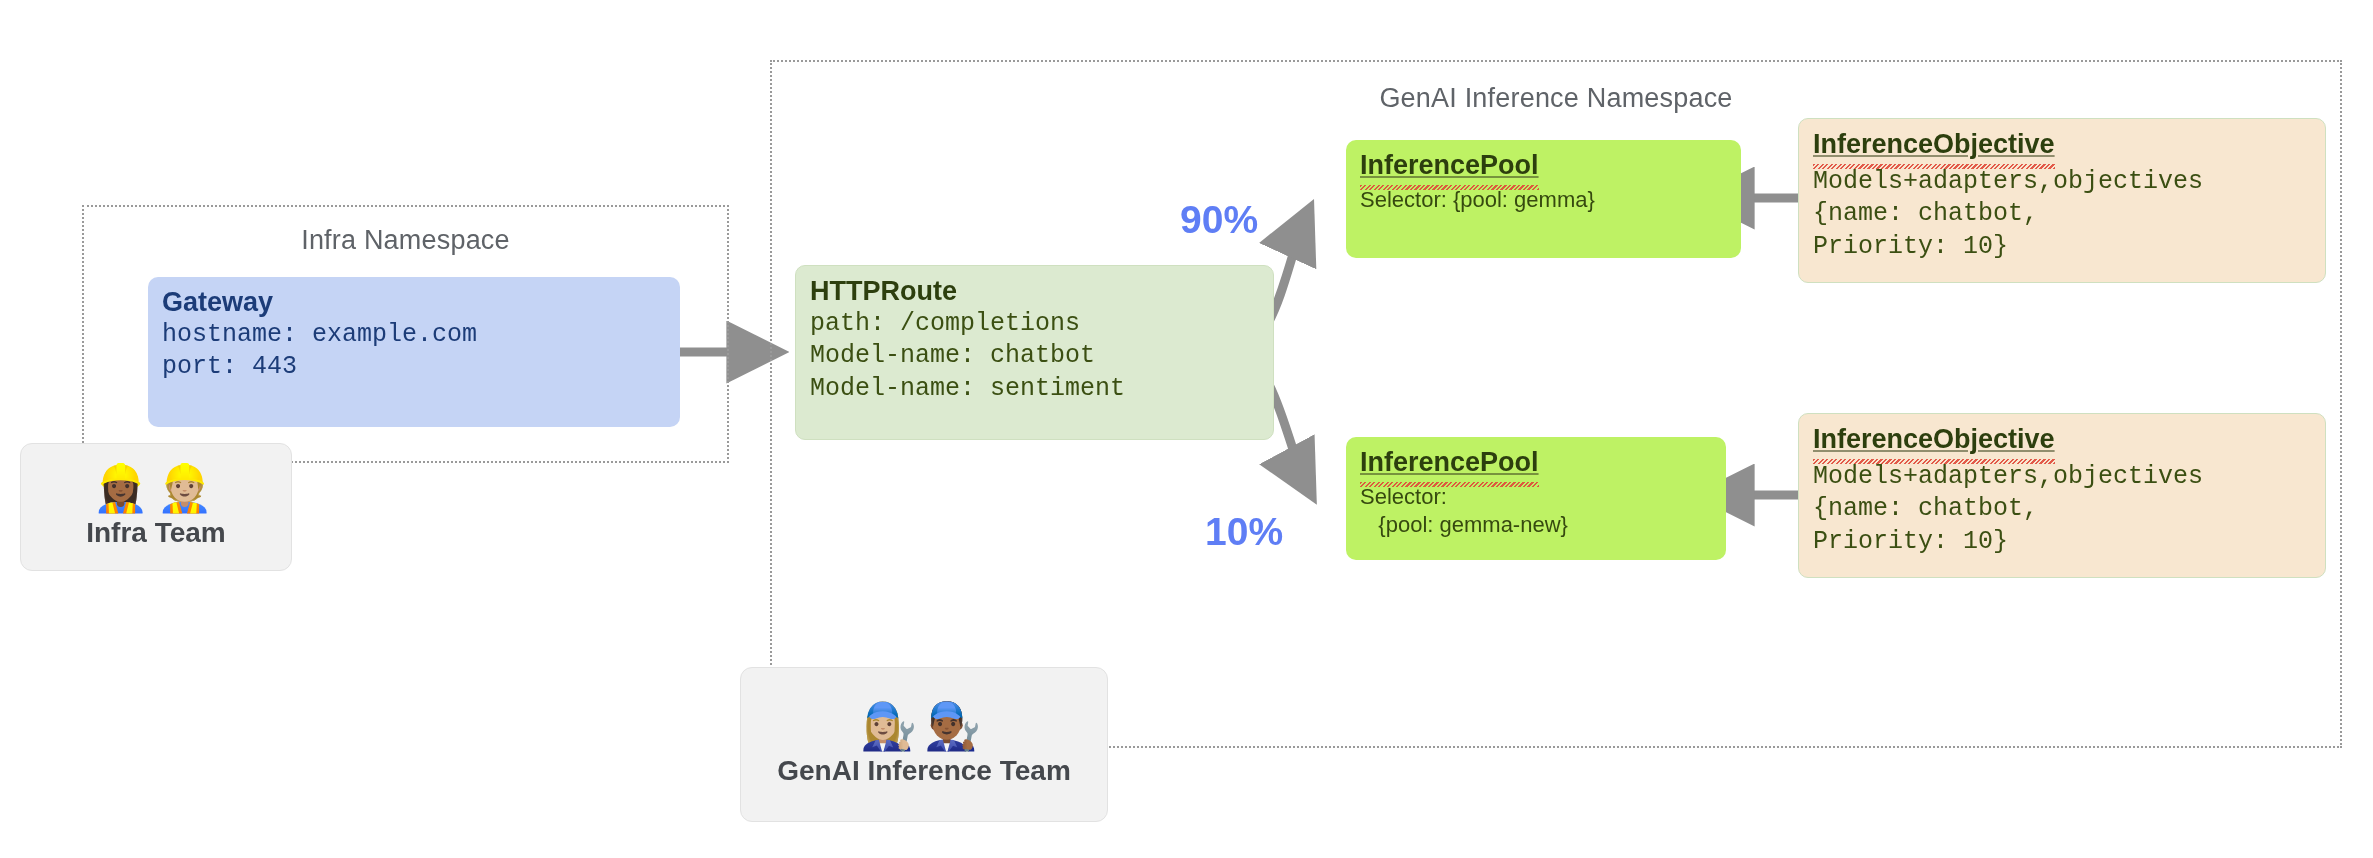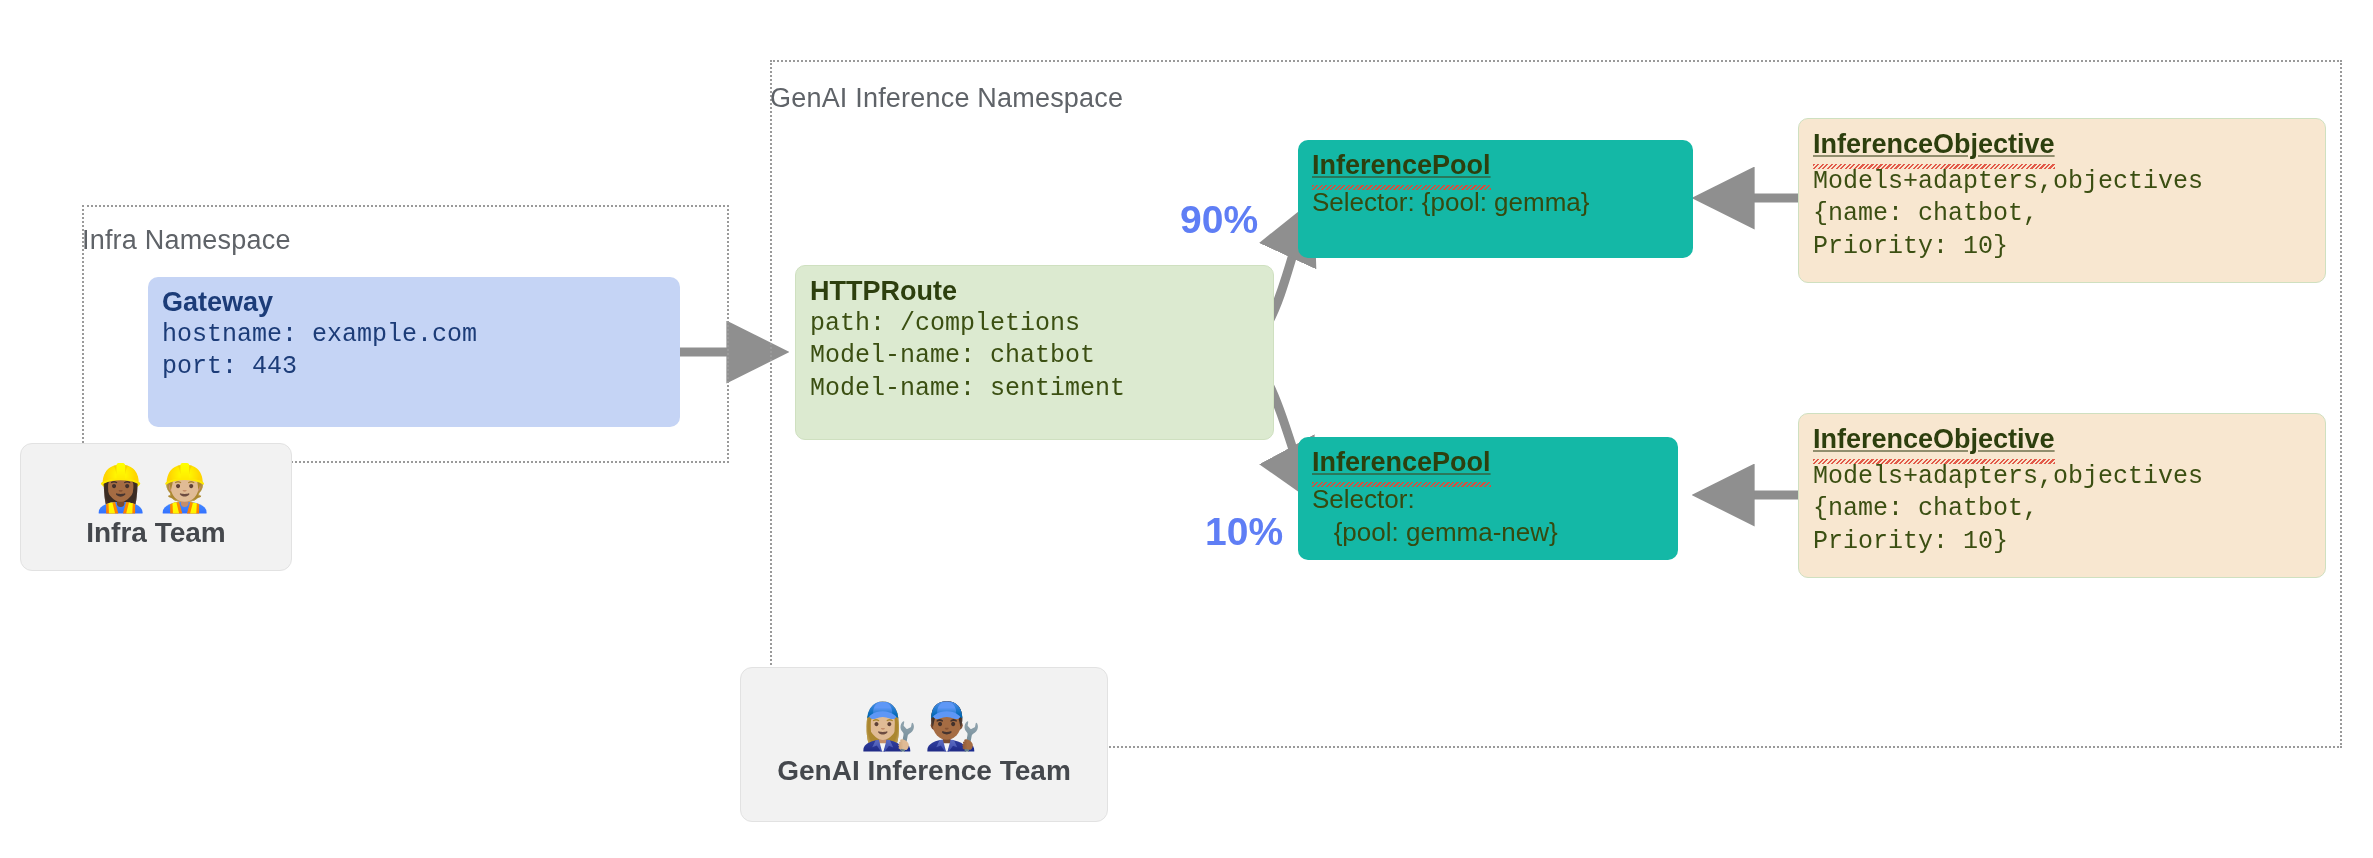--- a/index.html
+++ b/index.html
@@ -27,21 +27,21 @@
     box-sizing: border-box;
     background: transparent;
   }
   .ns-title {
     position: absolute;
     font-size: 27px;
     color: #5f6368;
     font-family: "Liberation Sans", sans-serif;
     letter-spacing: 0.2px;
     white-space: nowrap;
-    text-align: left;
+    text-align: center;
   }
 
   
   .card {
     position: absolute;
     box-sizing: border-box;
     border-radius: 10px;
     padding: 10px 14px 12px 14px;
     overflow: hidden;
   }
@@ -54,21 +54,21 @@
     display: inline-block;
   }
   .card .mono {
     font-family: "Liberation Mono", monospace;
     font-size: 25px;
     line-height: 1.3;
     white-space: pre;
   }
   .card .sans {
     font-family: "Liberation Sans", sans-serif;
-    font-size: 26px;
+    font-size: 22px;
     line-height: 1.28;
     white-space: pre;
   }
 
   
   .squiggle {
     position: relative;
     text-decoration: underline;
     text-decoration-color: rgba(60,70,30,.55);
     text-decoration-thickness: 2px;
@@ -98,22 +98,23 @@
 
   .httproute {
     background: #dcead0;
     border: 1px solid #cfe0c0;
     color: #2f4010;
   }
   .httproute .title { color: #2d3f0e; }
   .httproute .mono  { color: #3b4f12; }
 
   .pool {
-    background: #14b8a6;
+    background: #bef264;
     color: #2f4010;
+    margin-left: 48px;
   }
   .pool .title { color: #2d3f0e; }
   .pool .sans  { color: #36490f; }
 
   .objective {
     background: #f8e7d0;
     border: 1px solid #cfe0c0;
     color: #2f4010;
   }
   .objective .title { color: #2d3f0e; text-align: center; }

